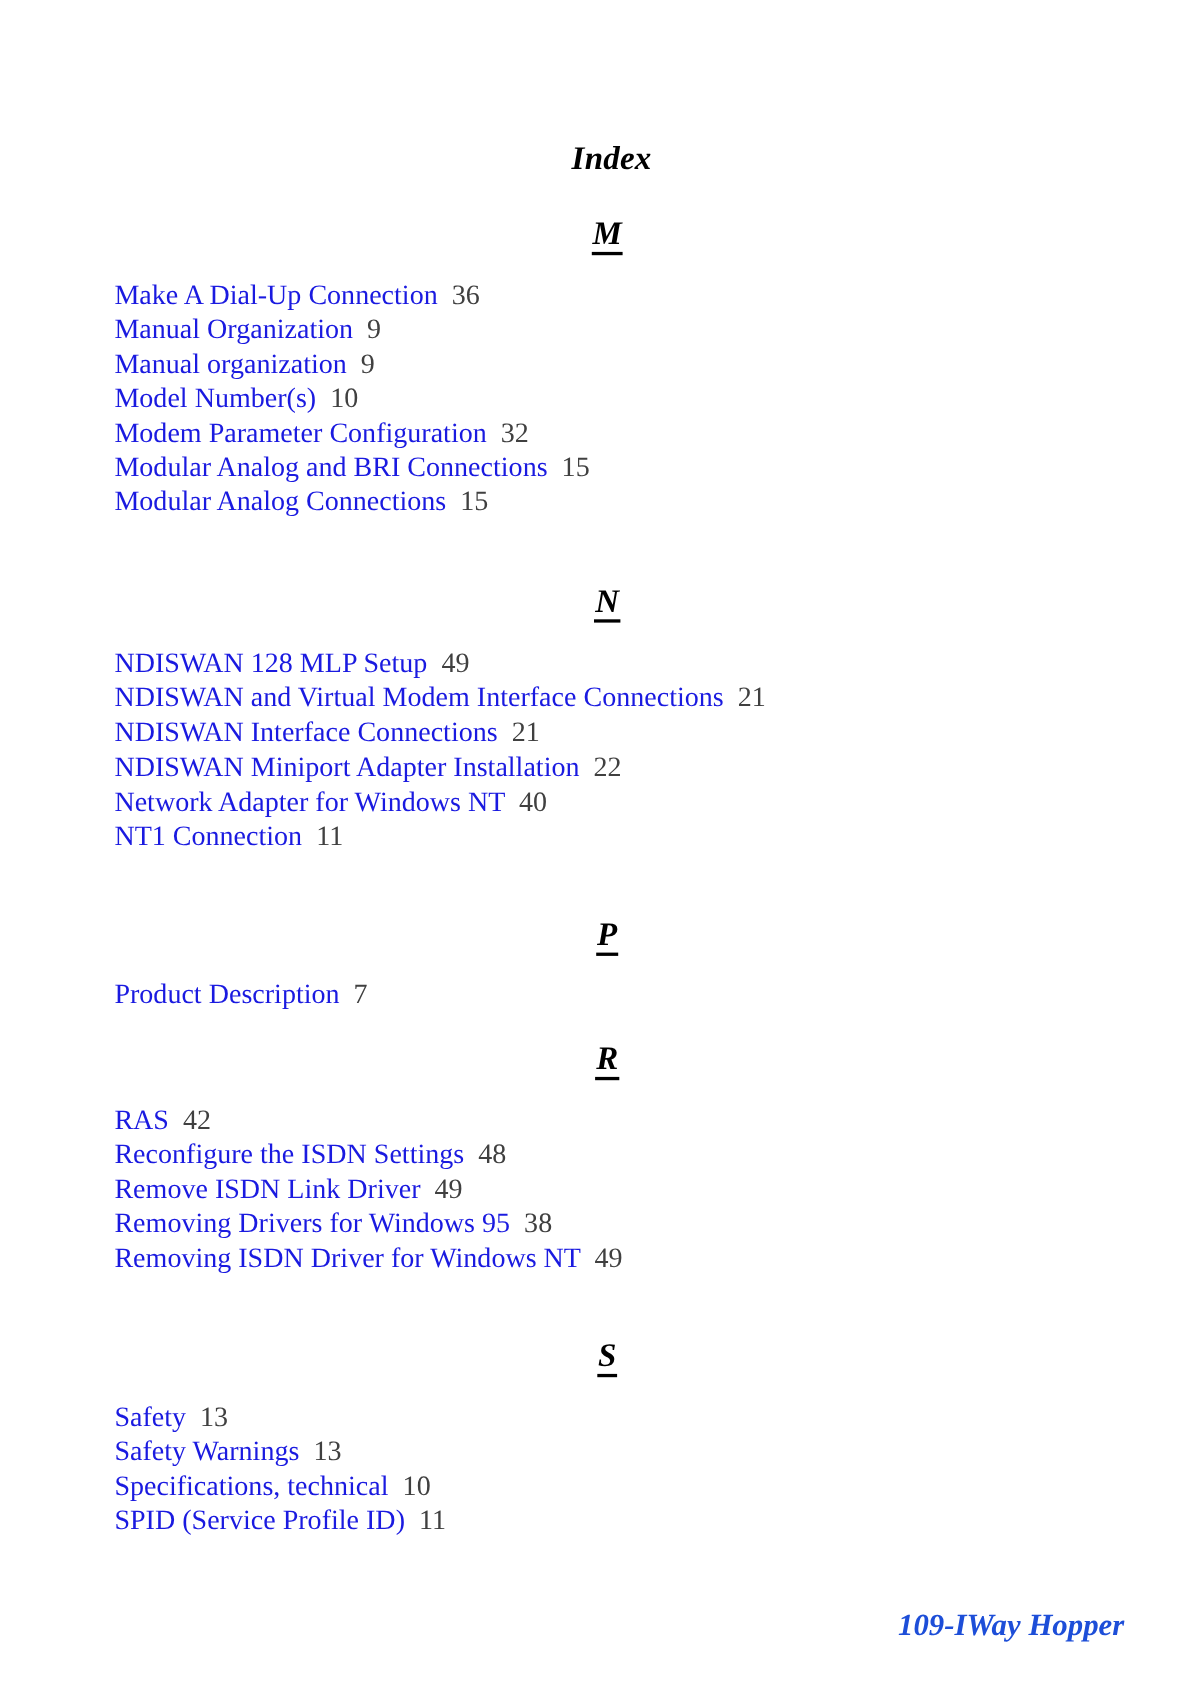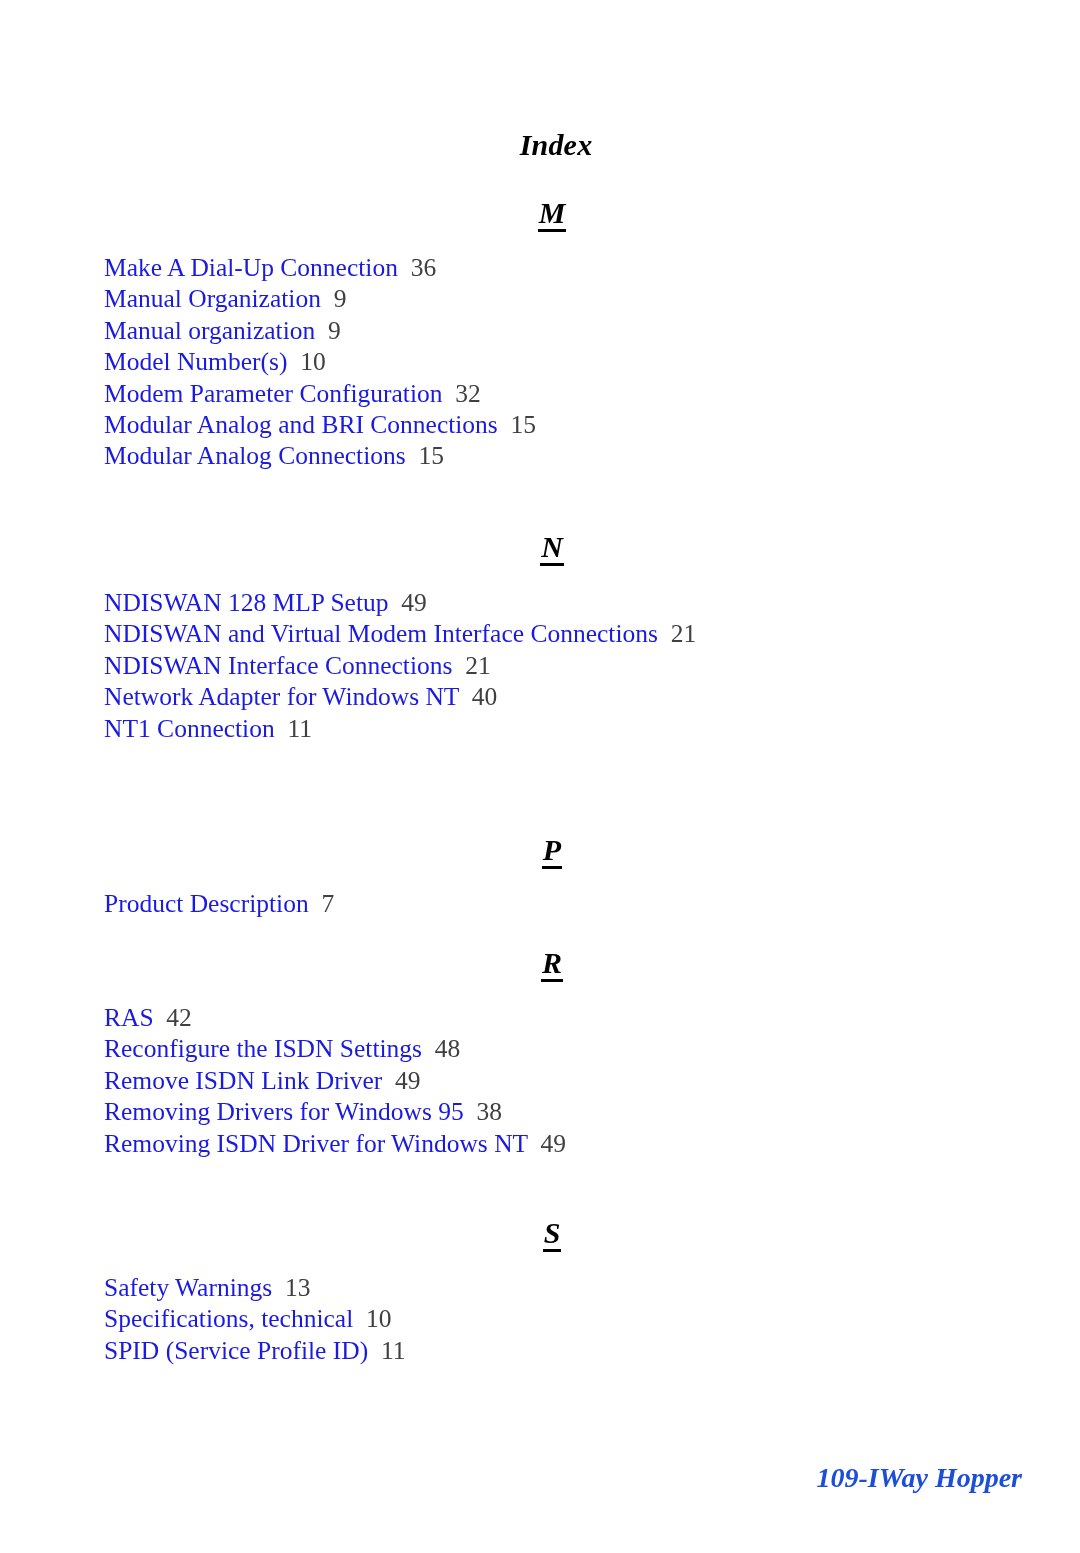--- a/index.html
+++ b/index.html
@@ -111,37 +111,39 @@
           <div class="entry"><span>Model Number(s)</span>  <span class="pg">10</span></div>
           <div class="entry"><span>Modem Parameter Configuration</span>  <span class="pg">32</span></div>
           <div class="entry"><span>Modular Analog and BRI Connections</span>  <span class="pg">15</span></div>
           <div class="entry"><span>Modular Analog Connections</span>  <span class="pg">15</span></div>
         </div>
         <div class="section-letter" style="top: 530px;"><span class="glyph">N</span></div>
         <div class="entries" style="top: 587px;">
           <div class="entry"><span>NDISWAN 128 MLP Setup</span>  <span class="pg">49</span></div>
           <div class="entry"><span>NDISWAN and Virtual Modem Interface Connections</span>  <span class="pg">21</span></div>
           <div class="entry"><span>NDISWAN Interface Connections</span>  <span class="pg">21</span></div>
+          <div class="entry"><span>NDISWAN Miniport Adapter Installation</span>  <span class="pg">22</span></div>
           <div class="entry"><span>Network Adapter for Windows NT</span>  <span class="pg">40</span></div>
           <div class="entry"><span>NT1 Connection</span>  <span class="pg">11</span></div>
         </div>
         <div class="section-letter" style="top: 833px;"><span class="glyph">P</span></div>
         <div class="entries" style="top: 888px;">
           <div class="entry"><span>Product Description</span>  <span class="pg">7</span></div>
         </div>
         <div class="section-letter" style="top: 946px;"><span class="glyph">R</span></div>
         <div class="entries" style="top: 1002px;">
           <div class="entry"><span>RAS</span>  <span class="pg">42</span></div>
           <div class="entry"><span>Reconfigure the ISDN Settings</span>  <span class="pg">48</span></div>
           <div class="entry"><span>Remove ISDN Link Driver</span>  <span class="pg">49</span></div>
           <div class="entry"><span>Removing Drivers for Windows 95</span>  <span class="pg">38</span></div>
           <div class="entry"><span>Removing ISDN Driver for Windows NT</span>  <span class="pg">49</span></div>
         </div>
         <div class="section-letter" style="top: 1216px;"><span class="glyph">S</span></div>
         <div class="entries" style="top: 1272px;">
+          <div class="entry"><span>Safety</span>  <span class="pg">13</span></div>
           <div class="entry"><span>Safety Warnings</span>  <span class="pg">13</span></div>
           <div class="entry"><span>Specifications, technical</span>  <span class="pg">10</span></div>
           <div class="entry"><span>SPID (Service Profile ID)</span>  <span class="pg">11</span></div>
         </div>
       </div>
 
     <div class="footer">109-IWay Hopper</div>
 
   </div>
 </div>

